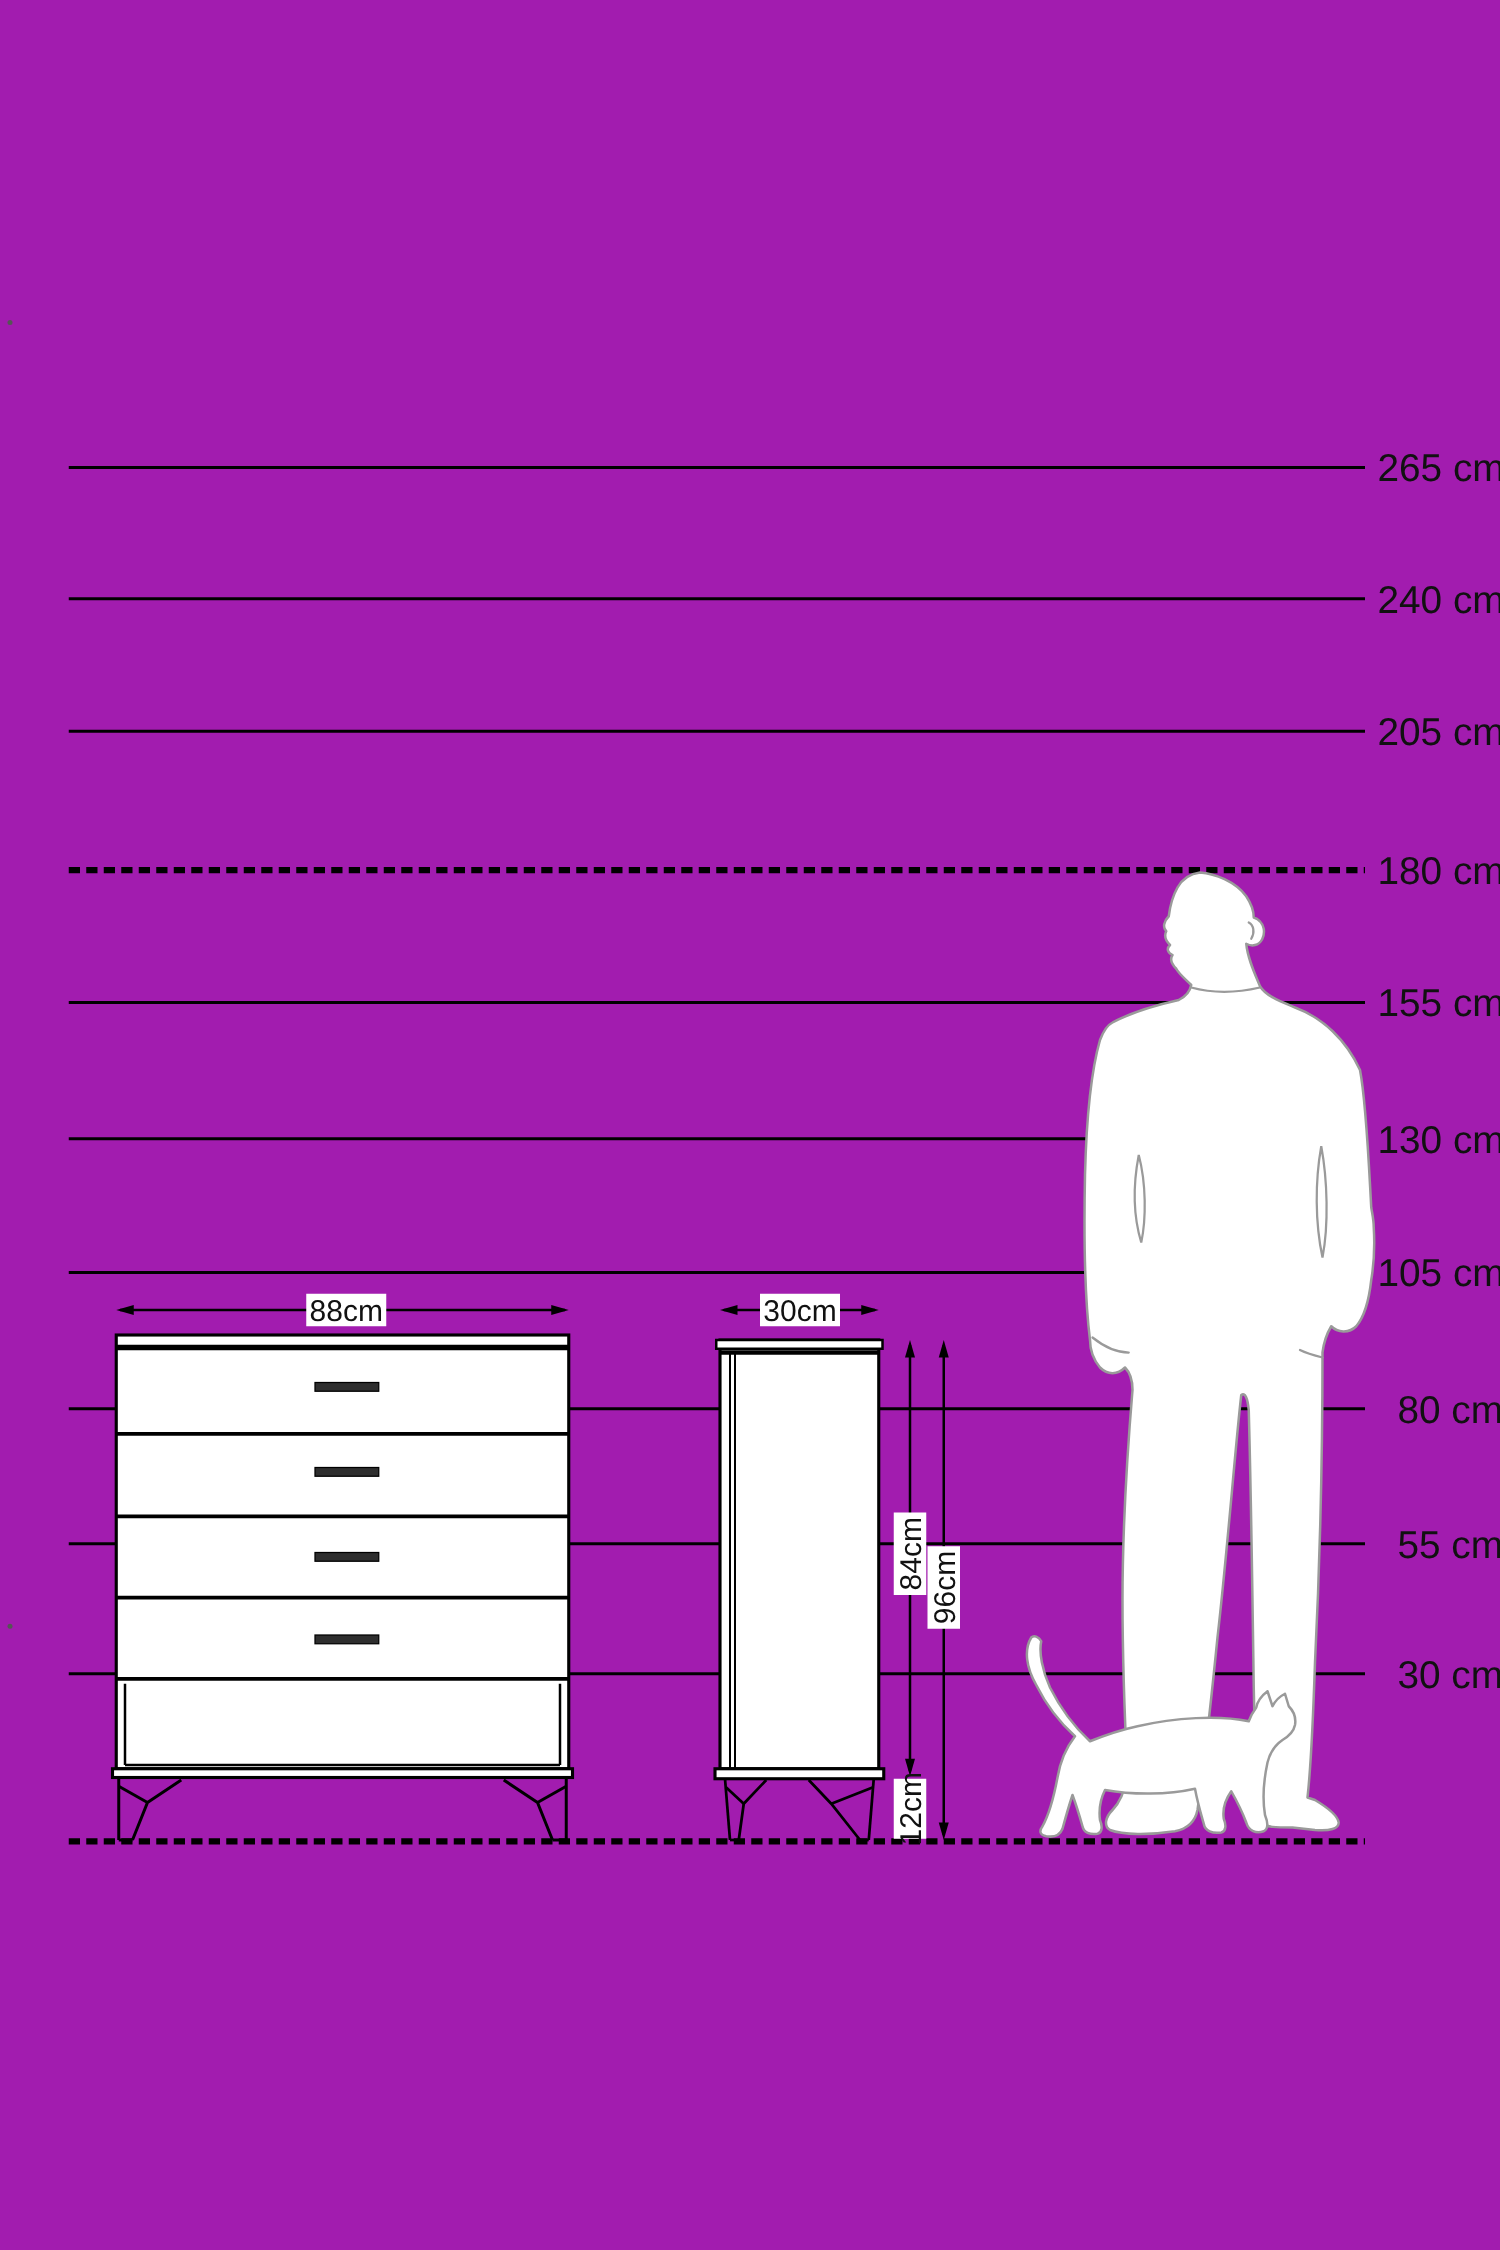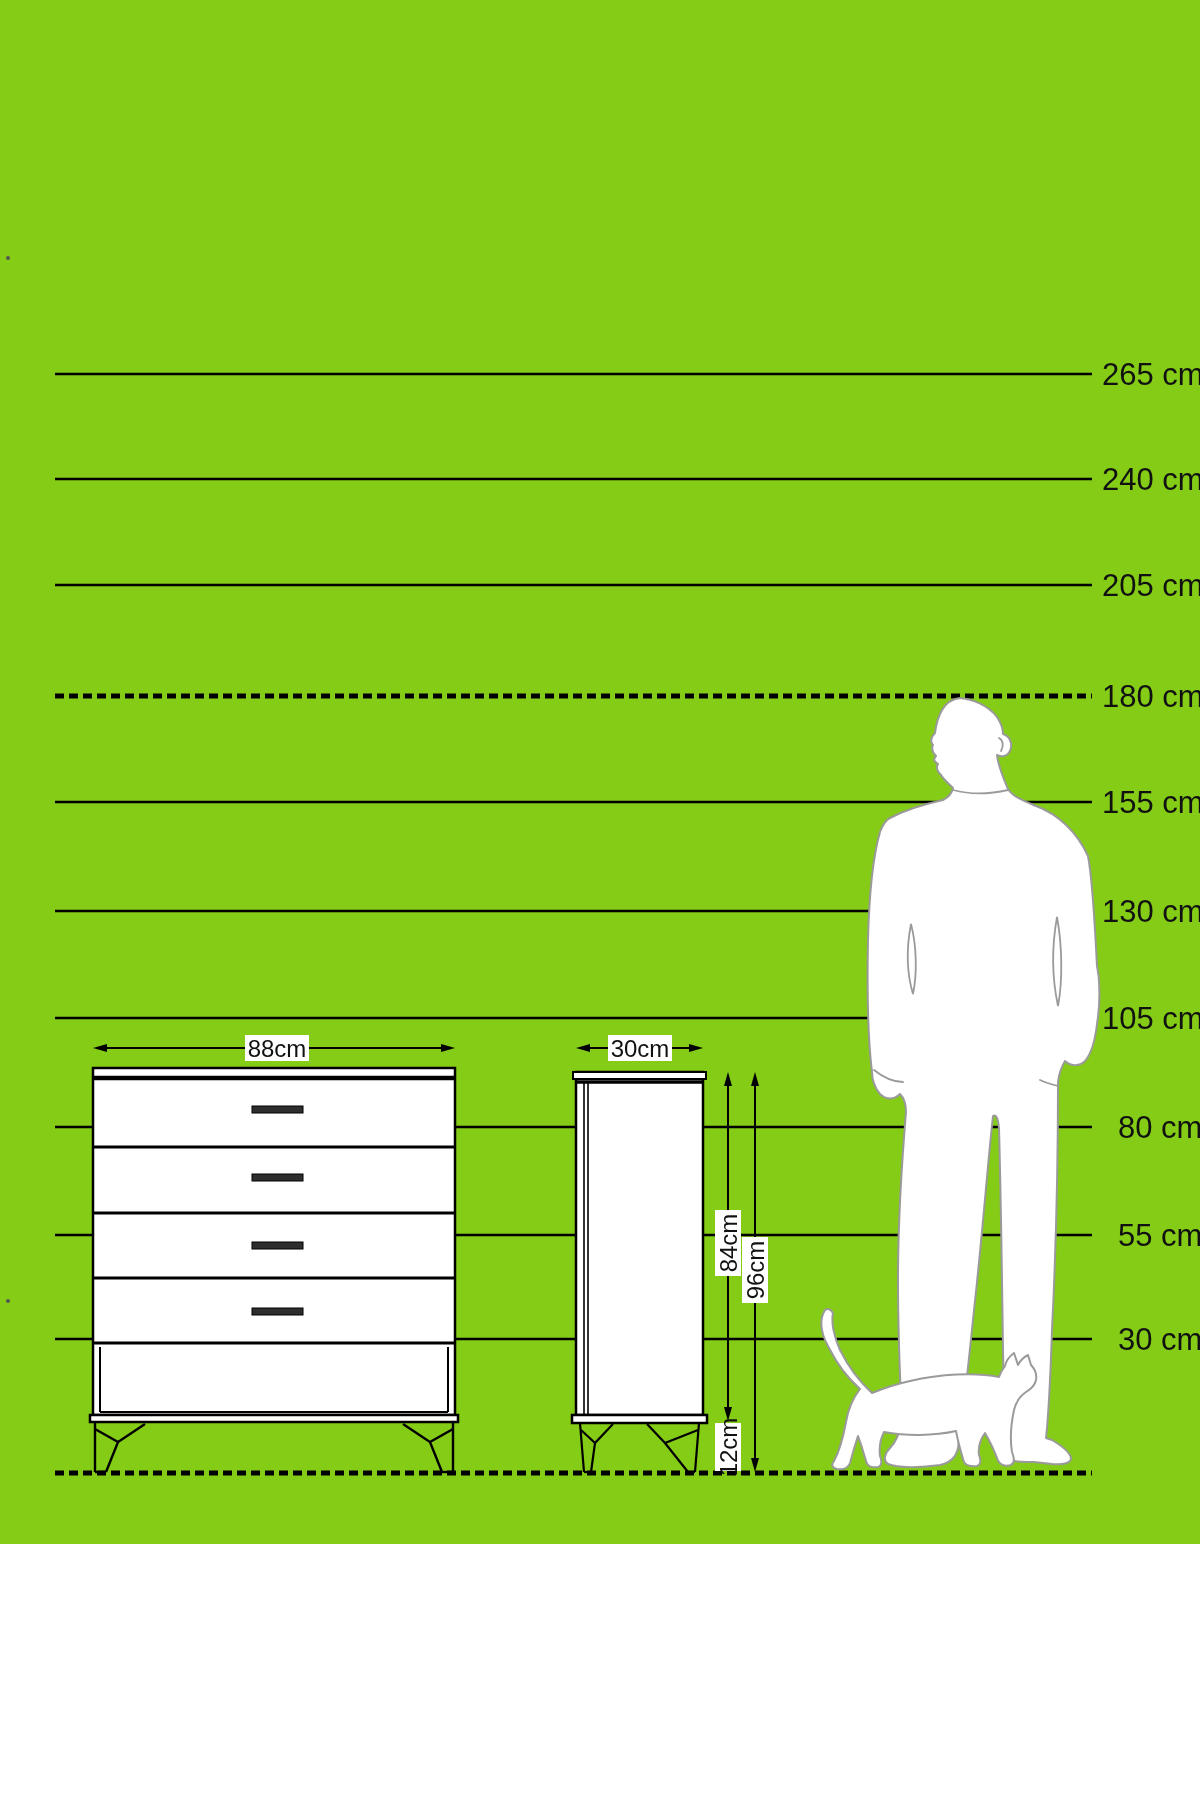--- a/index.html
+++ b/index.html
@@ -1,16 +1,16 @@
 <!DOCTYPE html>
 <html><head>
 <meta charset="utf-8">
 <style>
   html,body{margin:0;padding:0;background:#fff;}
-  .stage{position:relative;width:1200px;height:1544px;background:#84cc16;overflow:hidden;
+  .stage{position:relative;width:1200px;height:1800px;background:#a21caf;overflow:hidden;
          font-family:"Liberation Sans",sans-serif;}
   svg text{font-family:"Liberation Sans",sans-serif;}
   .scale-label{font-size:31px;fill:#111;}
   .dim-label{font-size:24px;fill:#111;}
   .blk{stroke:#000;fill:none;}
   .whitefill{fill:#fff;stroke:#000;}
   .fig{fill:#fff;stroke:#9a9a9a;stroke-width:2;stroke-linejoin:round;stroke-linecap:round;}
   .figline{fill:none;stroke:#9a9a9a;stroke-width:1.8;stroke-linecap:round;}
   .figleaf{fill:#fff;stroke:#9a9a9a;stroke-width:1.8;}
   .dim{stroke:#000;stroke-width:2;fill:none;}

